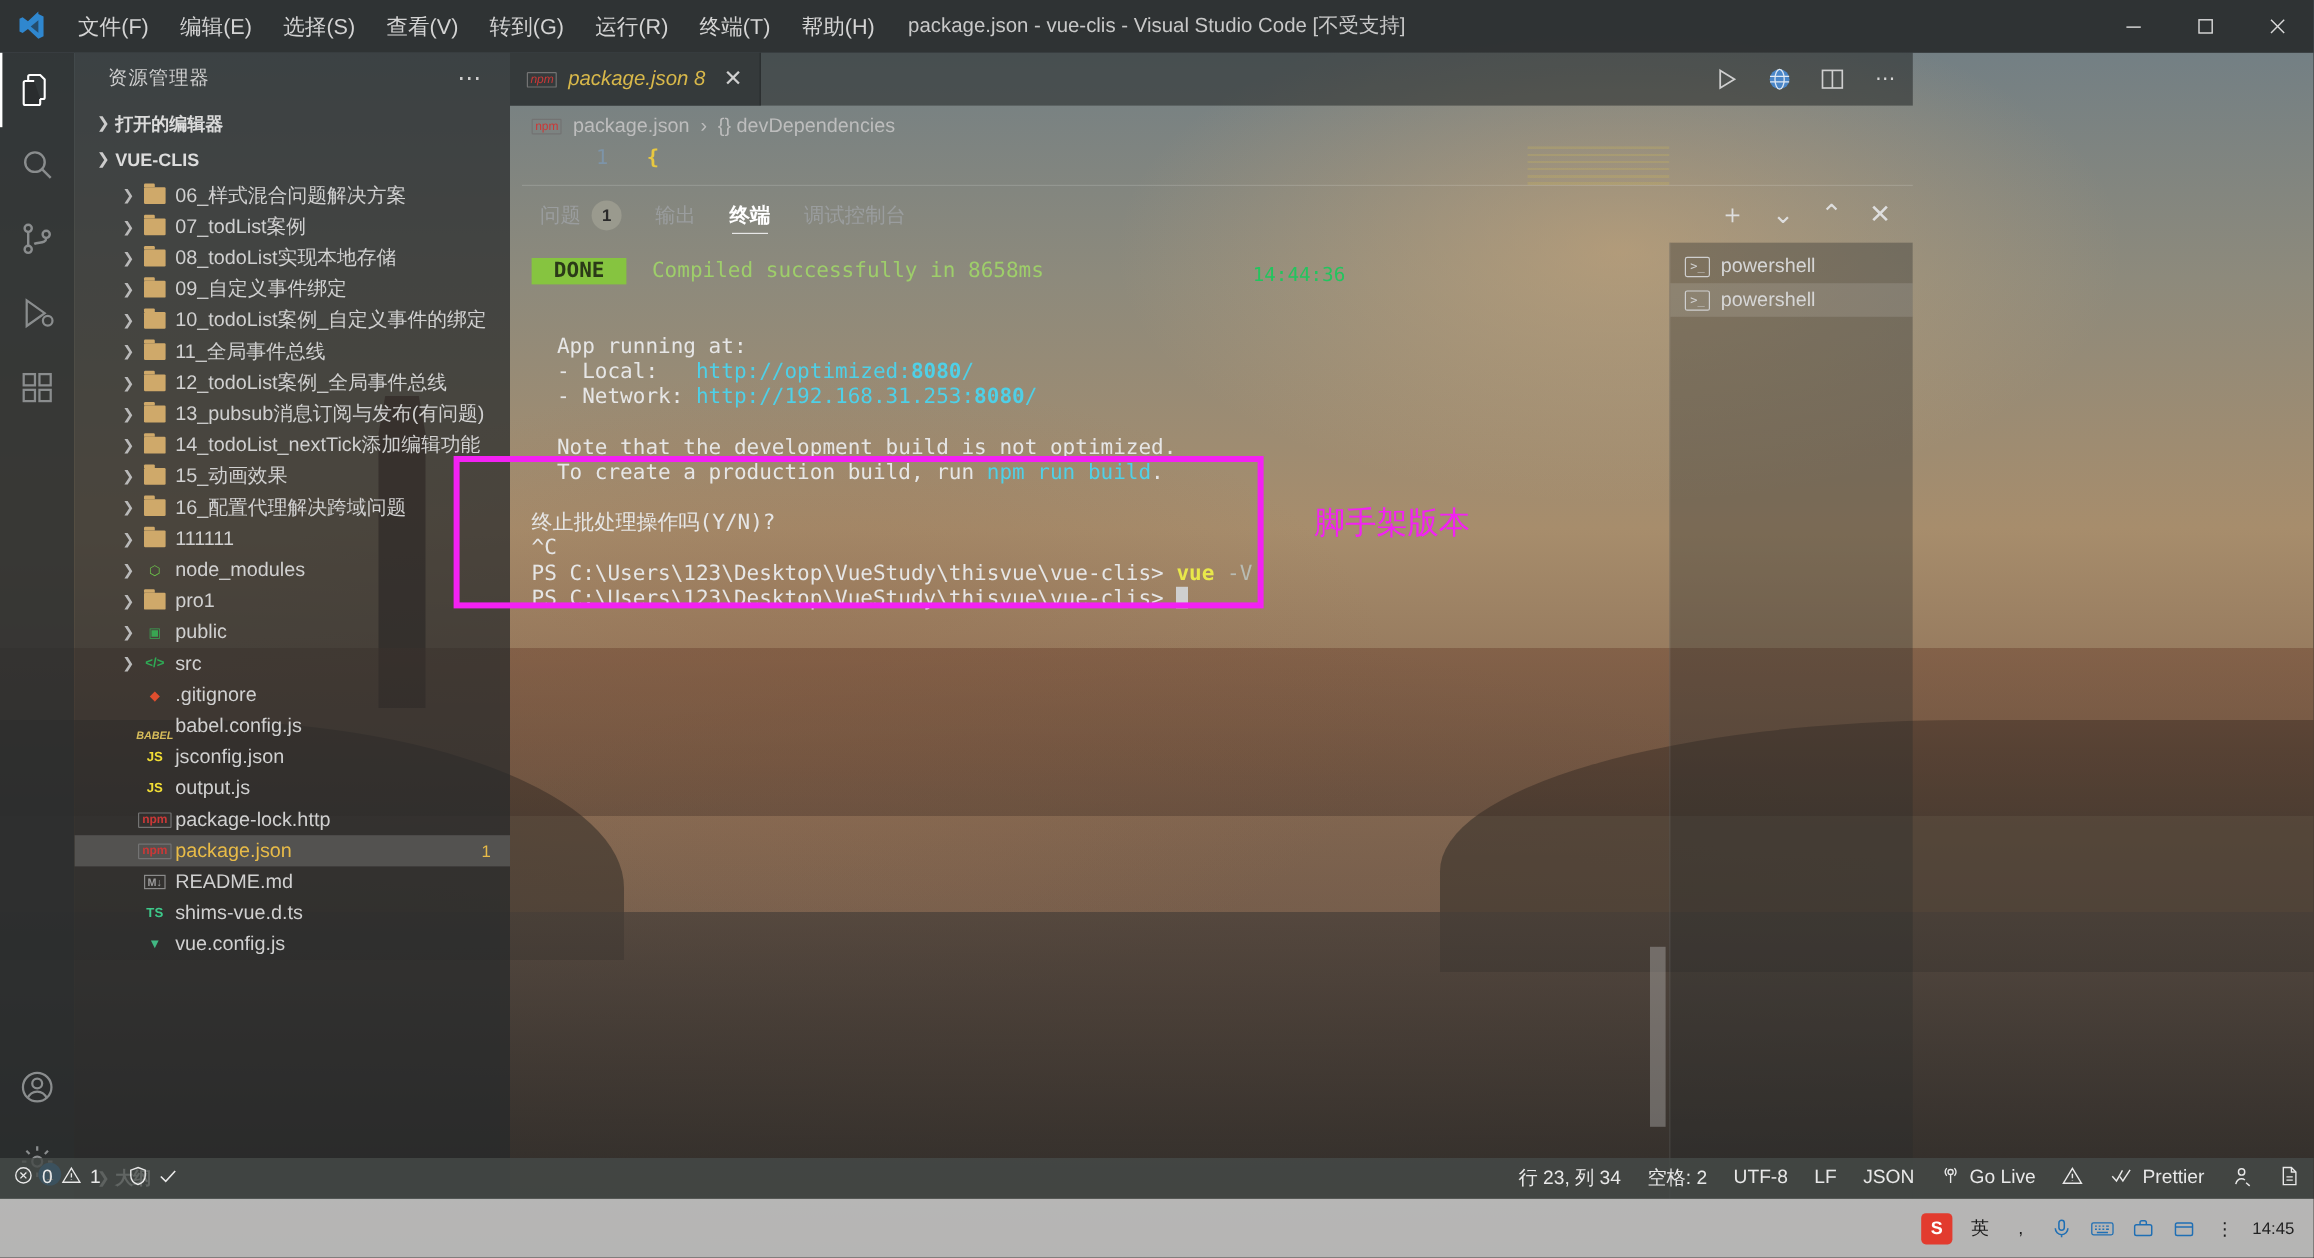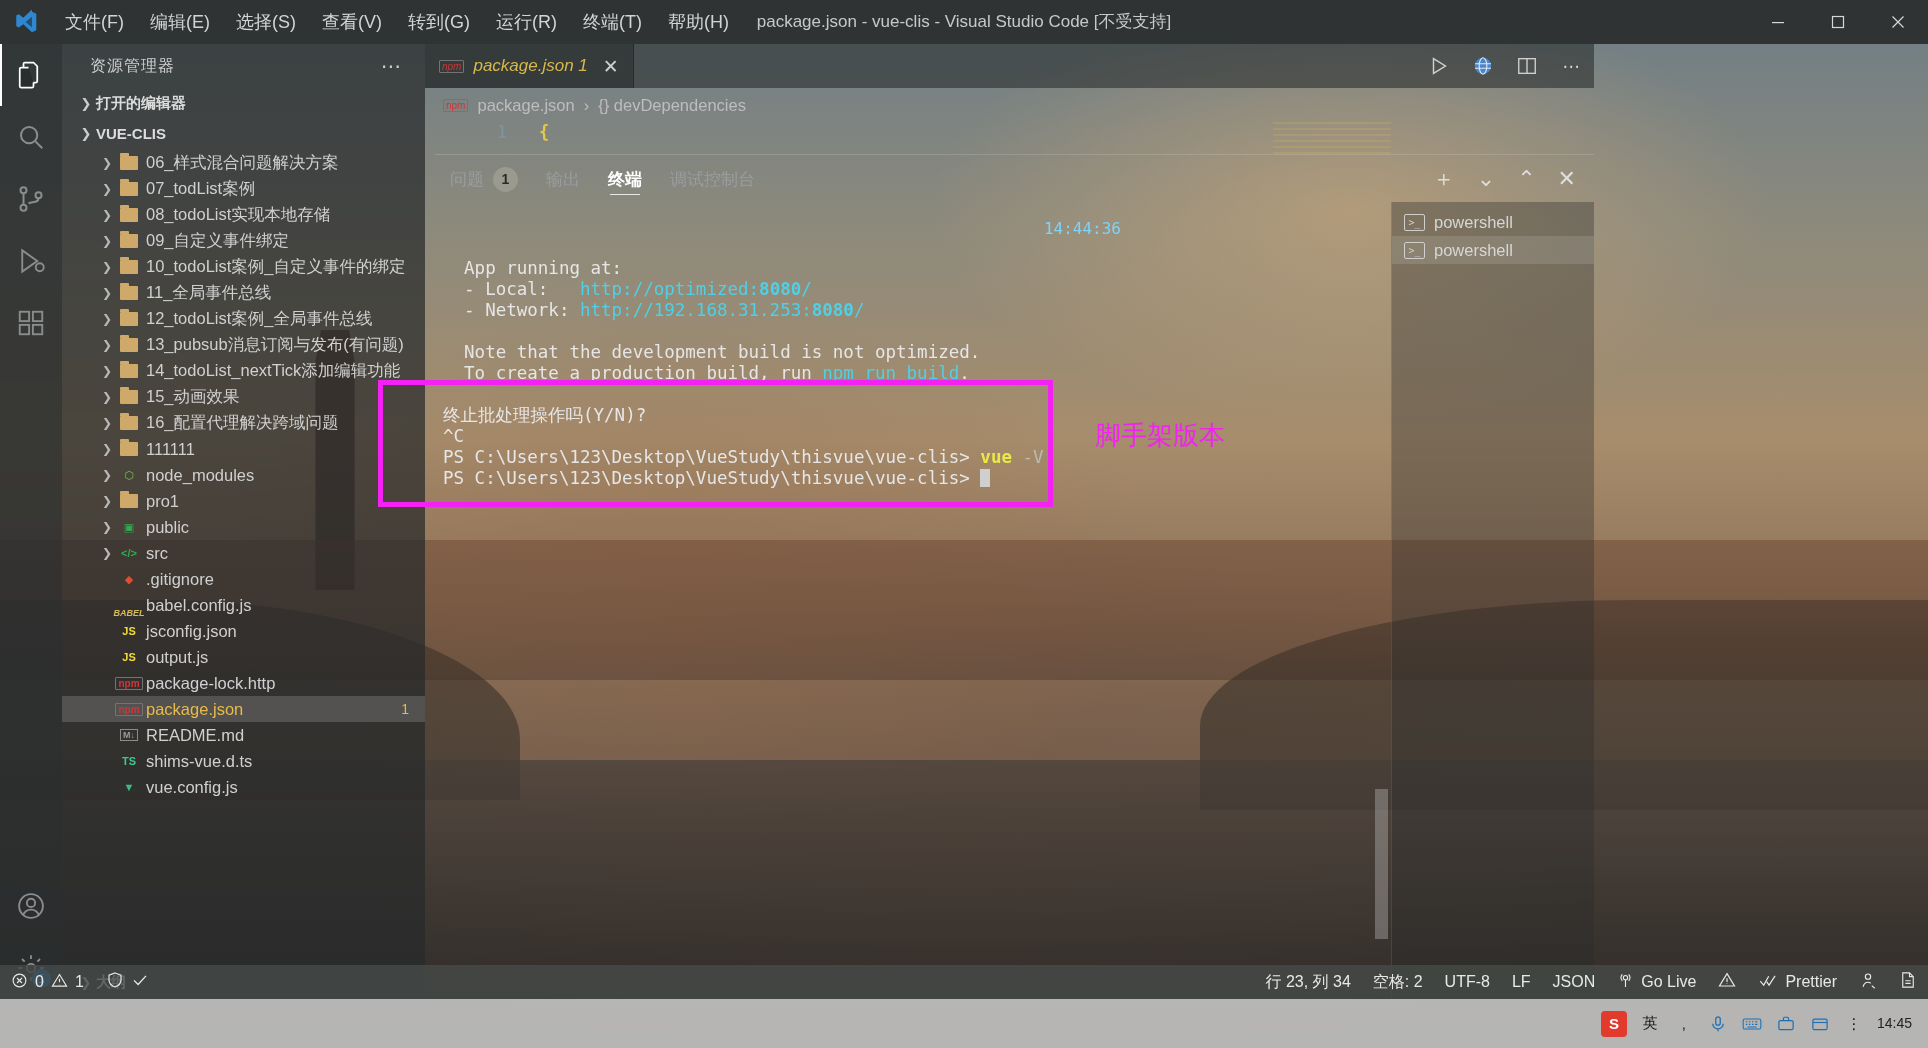--- a/index.html
+++ b/index.html
@@ -254,21 +254,21 @@
   .c-cyan-b { color: #4fd0e7; font-weight: bold; }
   .c-white  { color: #e6e6e6; }
   .c-yellow { color: #e8e84a; font-weight: bold; }
   .c-dim    { color: #b8bcb4; }
   .cursor-block {
     display: inline-block; width: 10px; height: 18px;
     background: #cfcfcf; vertical-align: -3px;
   }
   #term-time {
     position: absolute; right: 270px; top: 16px;
-    font-size: 16px; color: #7dd3fc;
+    font-size: 16px; color: #22c55e;
     font-family: "DejaVu Sans Mono", "Liberation Mono", monospace;
   }
 
   
   #annot-box {
     position: absolute; left: 378px; top: 380px; width: 675px; height: 127px;
     border: 5px solid #f321f3; pointer-events: none; z-index: 9;
   }
   #annot-label {
     position: absolute; left: 1095px; top: 418px;
@@ -657,21 +657,21 @@
       <span class="twisty">❯</span>
       <span>大纲</span>
     </div>
   </div>
 
   <div id="editor-area">
 
     <div id="tabs-row">
       <div class="tab">
         <span class="ic-npm">npm</span>
-        <span>package.json 1</span>
+        <span>package.json 8</span>
         <span class="tab-close">✕</span>
       </div>
       <div id="editor-actions">
         <span class="ea">
           <svg width="22" height="22" viewBox="0 0 24 24" fill="none" stroke="#cfcfcf" stroke-width="1.6">
               <path d="M6 4 19 12 6 20z"></path>
             </svg>
         </span>
         <span class="ea">
           <svg width="22" height="22" viewBox="0 0 24 24">
@@ -724,20 +724,21 @@
           <span>⌄</span>
           <span>⌃</span>
           <span>✕</span>
         </div>
       </div>
 
       <div id="panel-body">
         <div id="terminal">
           <div id="term-time">14:44:36</div>
           <div id="term-lines">
+              <div class="term-line"><span class="done-badge"> DONE </span><span class="c-green">  Compiled successfully in 8658ms</span></div>
               <div class="term-line">&nbsp;</div>
               <div class="term-line">&nbsp;</div>
               <div class="term-line"><span class="c-white">  App running at:</span></div>
               <div class="term-line"><span class="c-white">  - Local:   </span><span class="c-cyan">http://optimized:</span><span class="c-cyan-b">8080</span><span class="c-cyan">/</span></div>
               <div class="term-line"><span class="c-white">  - Network: </span><span class="c-cyan">http://192.168.31.253:</span><span class="c-cyan-b">8080</span><span class="c-cyan">/</span></div>
               <div class="term-line">&nbsp;</div>
               <div class="term-line"><span class="c-white">  Note that the development build is not optimized.</span></div>
               <div class="term-line"><span class="c-white">  To create a production build, run </span><span class="c-cyan">npm run build</span><span class="c-white">.</span></div>
               <div class="term-line">&nbsp;</div>
               <div class="term-line"><span class="c-white">终止批处理操作吗(Y/N)?</span></div>

